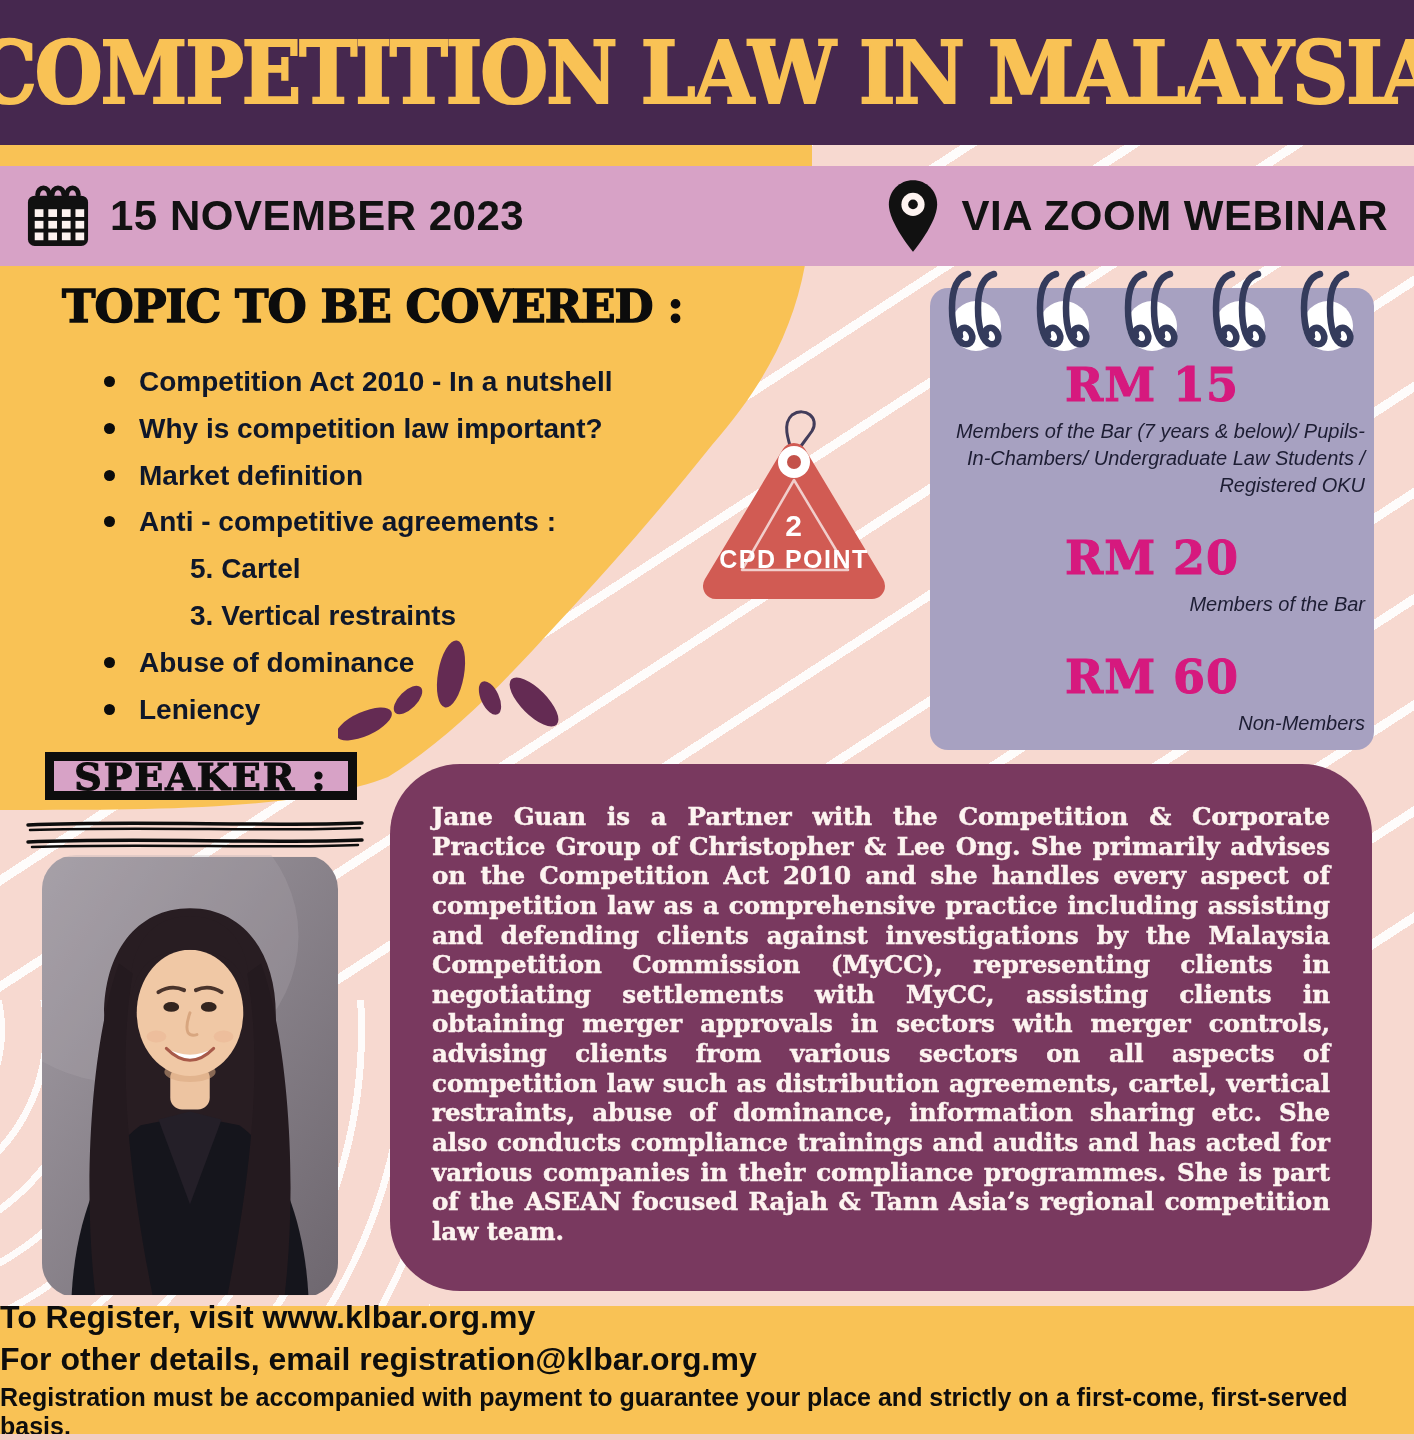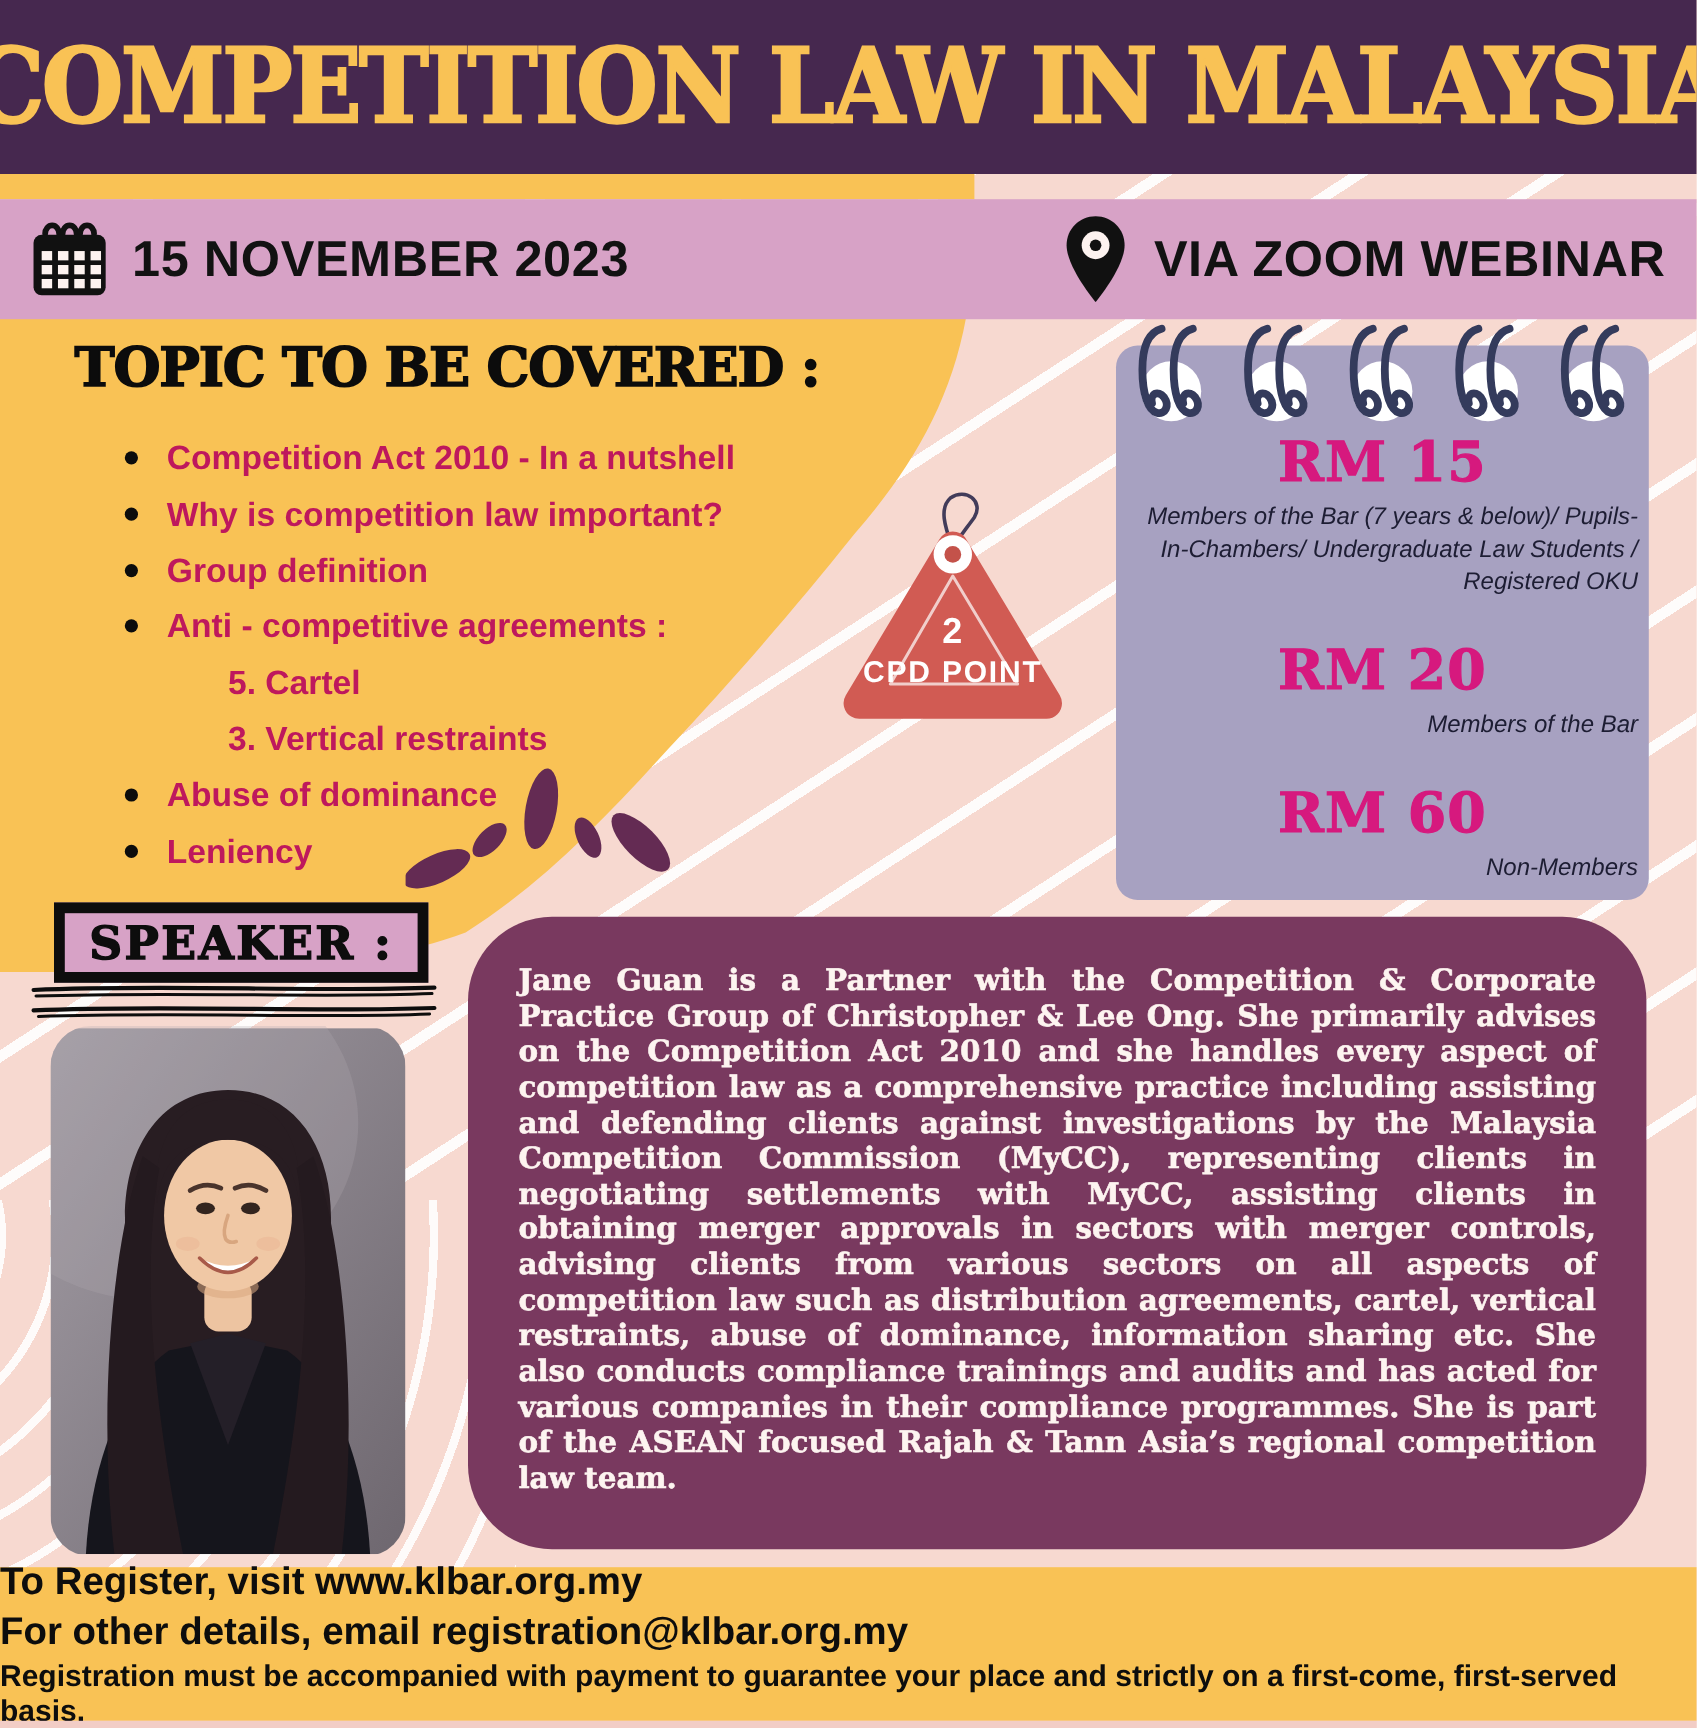--- a/index.html
+++ b/index.html
@@ -30,42 +30,42 @@
     display:flex;align-items:center;justify-content:space-between;padding:0 26px;}
   .info-item{display:flex;align-items:center;gap:20px;}
   .info-item span{font-size:42px;font-weight:bold;color:var(--ink);letter-spacing:.5px;white-space:nowrap;}
 
   
   .topics{position:absolute;left:62px;top:280px;width:625px;}
   .topics h2{font-family:"DejaVu Serif",serif;font-weight:bold;font-size:45px;color:#0c0c0c;
     -webkit-text-stroke:1.4px #0c0c0c;letter-spacing:-1px;margin-bottom:30px;white-space:nowrap;}
   .bullet{display:flex;align-items:flex-start;gap:24px;margin:9px 0 9px 42px;}
   .bullet .dot{flex:0 0 11px;width:11px;height:11px;border-radius:50%;background:#0c0c0c;margin-top:13px;}
-  .bullet p,.subitem p{font-size:28px;font-weight:bold;color:#be185d;line-height:1.35;}
+  .bullet p,.subitem p{font-size:28px;font-weight:bold;color:#0f172a;line-height:1.35;}
   .subitem{margin:9px 0 9px 128px;}
 
   
   .cpd{position:absolute;left:688px;top:398px;}
   .cpd text{font-family:"Liberation Sans",sans-serif;font-weight:bold;fill:#fff;}
 
   
   .notebook{position:absolute;left:930px;top:288px;width:444px;height:462px;background:var(--notebook);border-radius:18px;}
   .rings{position:absolute;left:14px;right:14px;top:-20px;display:flex;justify-content:space-between;}
   .notebook-content{position:absolute;left:0;top:70px;width:100%;text-align:center;}
   .price{font-family:"DejaVu Serif",serif;font-weight:bold;font-size:46px;color:var(--magenta);
     -webkit-text-stroke:1px var(--magenta);letter-spacing:1px;}
   .tier-desc{font-weight:normal;font-style:italic;font-size:20px;color:#1d1d33;line-height:1.35;
     width:426px;margin:6px auto 0;text-align:right;}
   .tier{margin-bottom:32px;}
 
   
   .splash{position:absolute;left:338px;top:636px;}
 
   
-  .speaker-box{position:absolute;left:45px;top:752px;width:312px;height:67px;background:var(--mauve);
+  .speaker-box{position:absolute;left:45px;top:752px;width:312px;height:48px;background:var(--mauve);
     border:9px solid #0d0d0d;display:flex;align-items:center;justify-content:center;}
   .speaker-box span{font-family:"DejaVu Serif",serif;font-weight:bold;font-size:38px;color:#0d0d0d;
     -webkit-text-stroke:1.2px #0d0d0d;letter-spacing:2px;white-space:nowrap;}
   .speaker-underline{position:absolute;left:20px;top:818px;}
   .photo{position:absolute;left:42px;top:855px;width:296px;height:442px;border-radius:34px;overflow:hidden;}
 
   
   .bio{position:absolute;left:390px;top:764px;width:982px;height:527px;background:var(--bio_bg);
     border-radius:70px;padding:38px 42px;}
   .bio p{color:#fdf4f0;font-family:"DejaVu Serif",serif;font-weight:bold;font-size:24.5px;
@@ -133,21 +133,21 @@
     <div class="bullet">
         <span class="dot"></span>
         <p>Competition Act 2010 - In a nutshell</p>
       </div>
     <div class="bullet">
         <span class="dot"></span>
         <p>Why is competition law important?</p>
       </div>
     <div class="bullet">
         <span class="dot"></span>
-        <p>Group definition</p>
+        <p>Market definition</p>
       </div>
     <div class="bullet">
         <span class="dot"></span>
         <p>Anti - competitive agreements :</p>
       </div>
     <div class="subitem">
         <p>5. Cartel</p>
       </div>
     <div class="subitem">
         <p>3. Vertical restraints</p>

